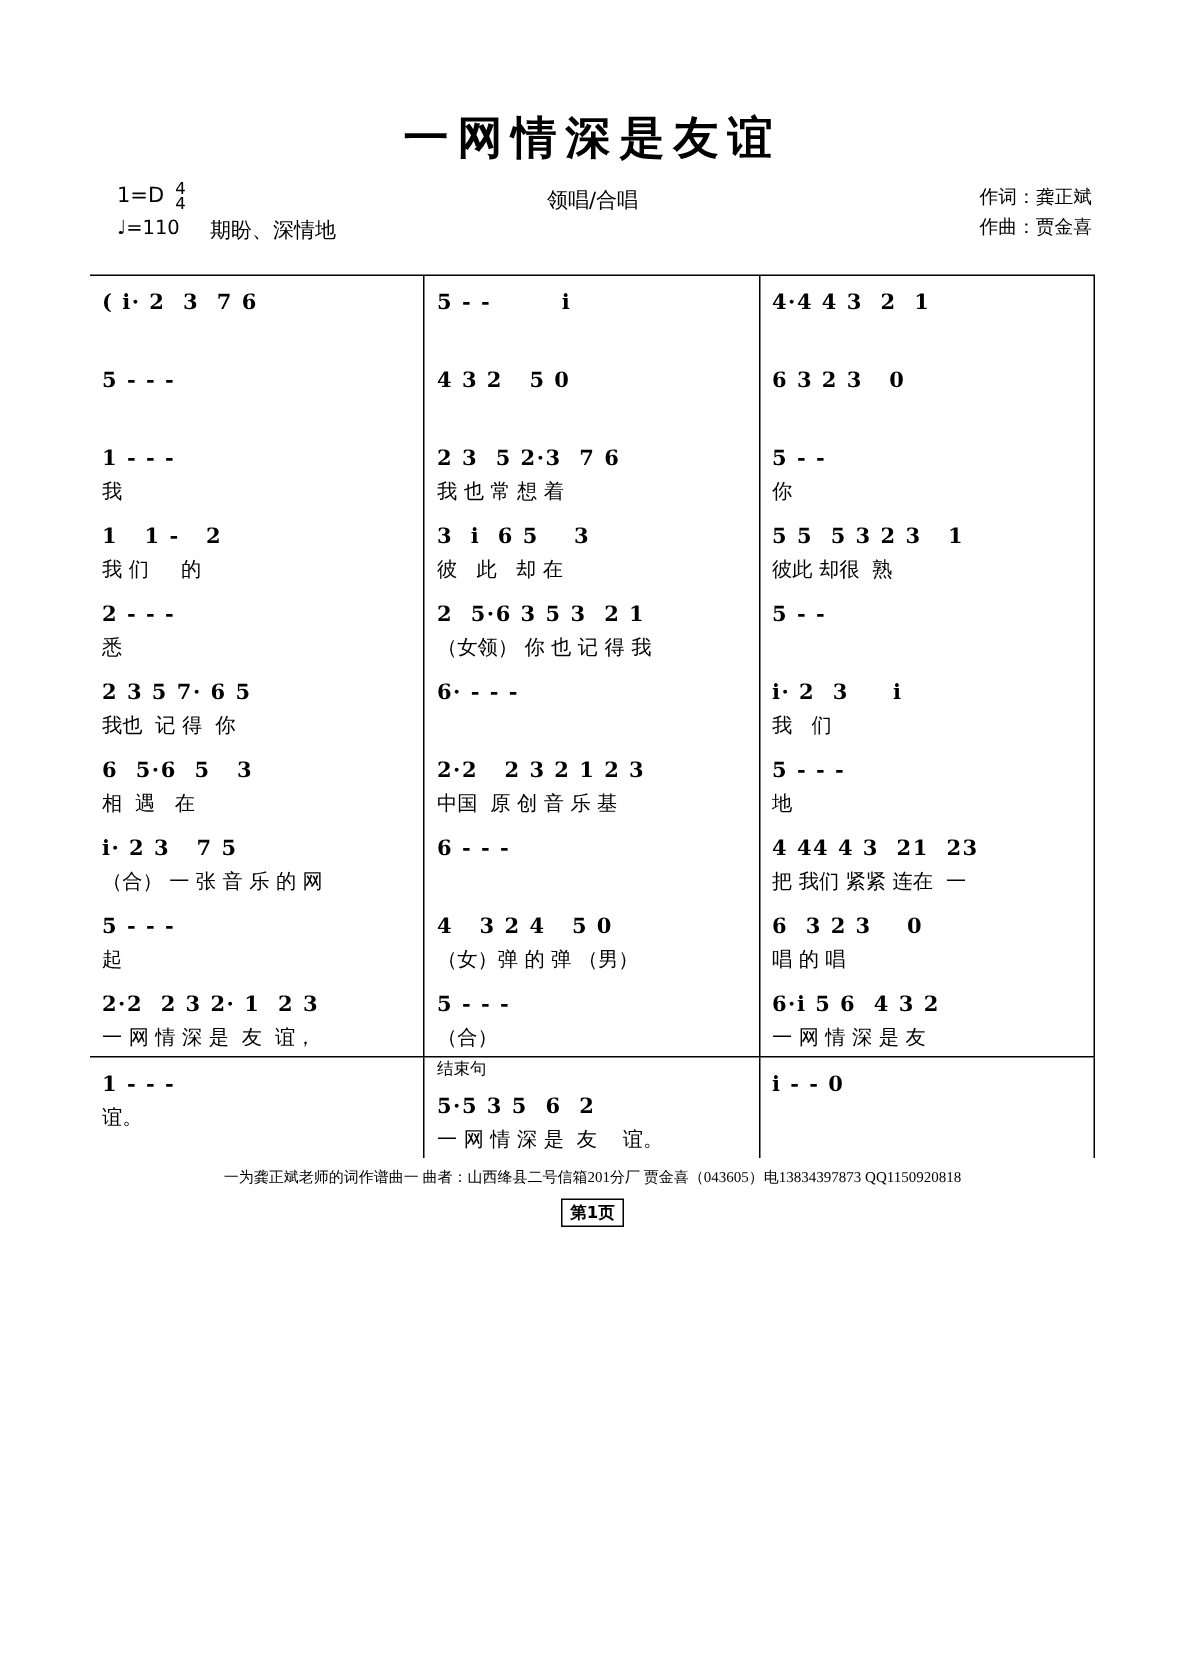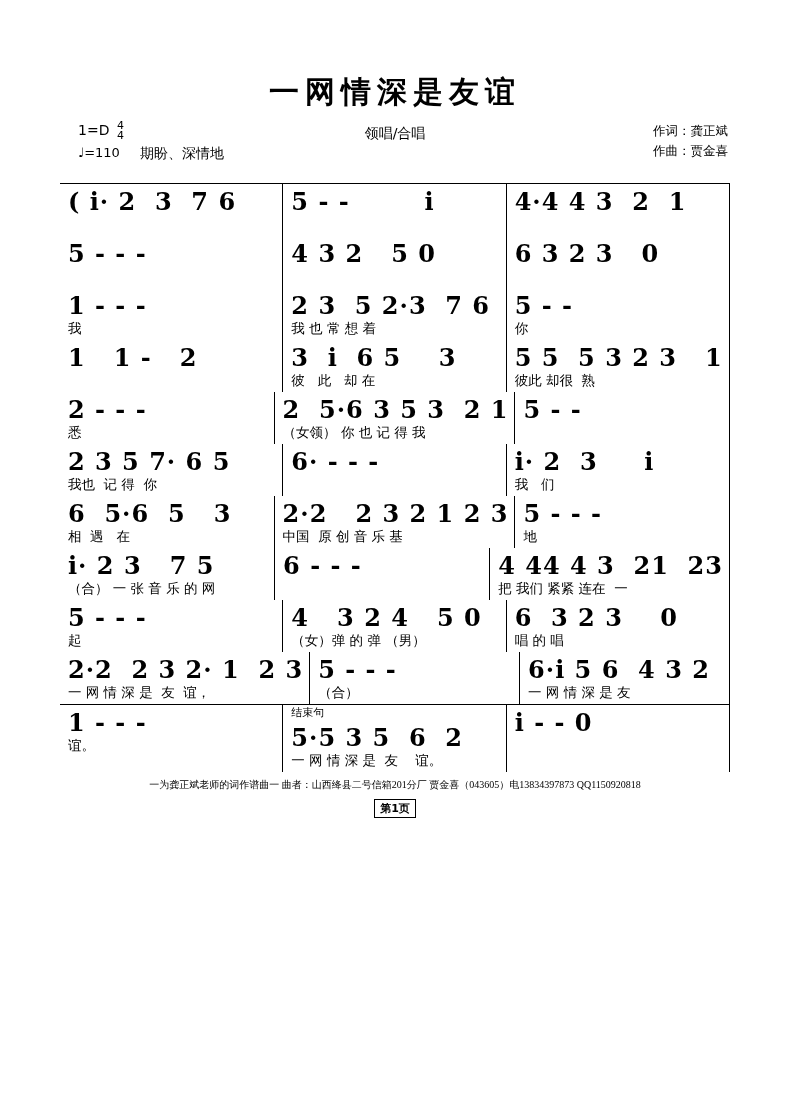--- a/index.html
+++ b/index.html
@@ -100,21 +100,21 @@
   }
   .meas {
     position: relative;
     flex: 1 1 0;
     min-height: 44px;
     border-right: 1.5px solid #000;
     box-sizing: border-box;
   }
   .notes {
     font-family: "DejaVu Serif", serif;
-    font-size: 24px;
+    font-size: 14px;
     font-weight: bold;
     letter-spacing: 1px;
     white-space: pre;
     padding: 5px 6px 0 8px;
     line-height: 26px;
   }
   .lyr {
     font-family: "DejaVu Sans", sans-serif;
     font-size: 13.5px;
     white-space: pre;
@@ -220,20 +220,21 @@
       </div>
       <div class="meas">
         <div class="notes">5 - -</div>
         <div class="lyr">你</div>
       </div>
     </div>
 
     <div class="sysrow">
       <div class="meas">
         <div class="notes">1   1 -   2</div>
+        <div class="lyr">我 们     的</div>
       </div>
       <div class="meas">
         <div class="notes">3  i  6 5    3</div>
         <div class="lyr">彼   此   却 在</div>
       </div>
       <div class="meas">
         <div class="notes">5 5  5 3 2 3   1</div>
         <div class="lyr">彼此 却很  熟</div>
       </div>
     </div>

